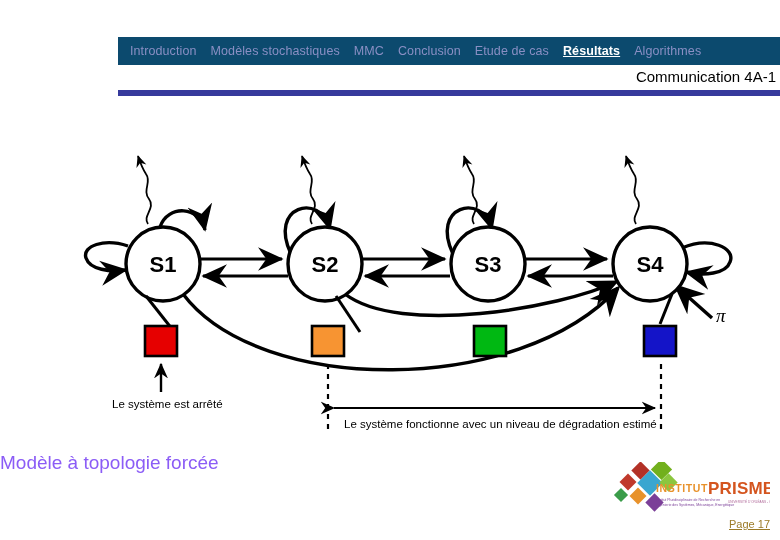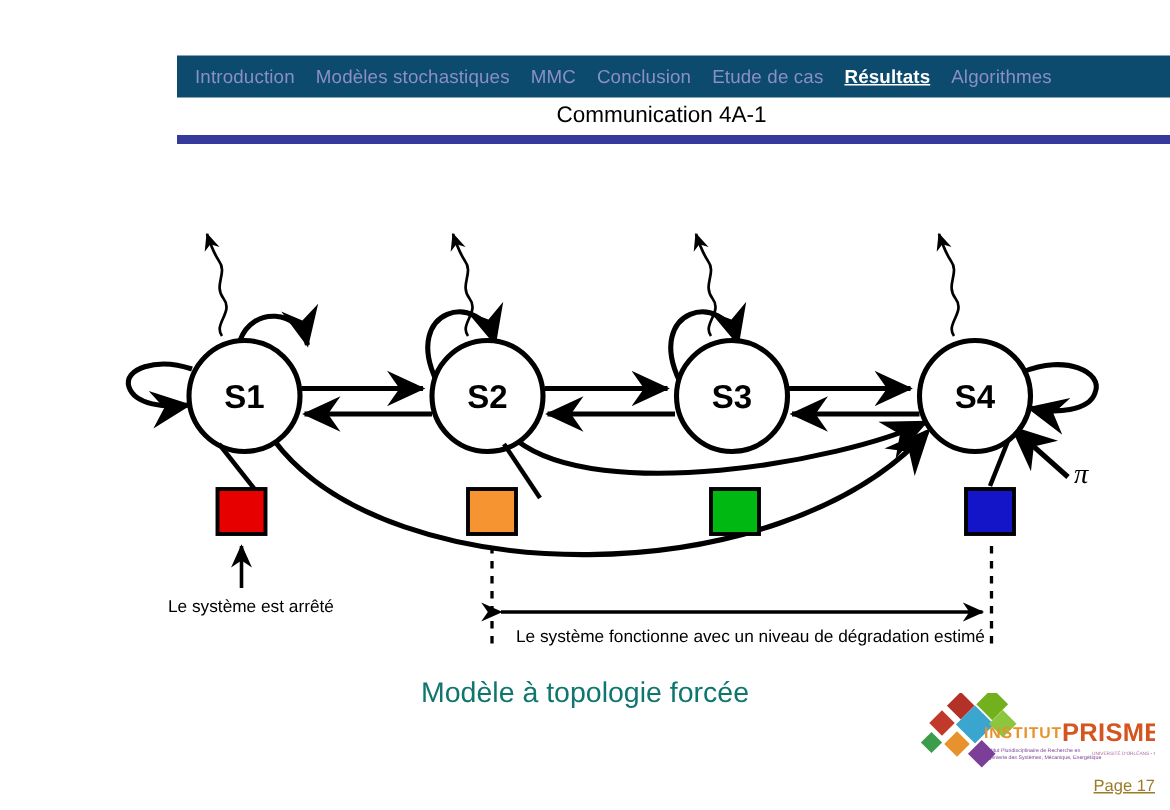--- a/index.html
+++ b/index.html
@@ -53,23 +53,23 @@
     color: #ffffff;
     font-weight: bold;
     text-decoration: underline;
   }
   .subtitle-row {
     position: absolute;
     left: 118px;
     top: 68px;
     width: 662px;
     height: 22px;
-    text-align: center;
+    text-align: right;
     box-sizing: border-box;
-    padding-right: 16px;
+    padding-right: 4px;
   }
   .subtitle-text {
     font-size: 15px;
     color: #000000;
     white-space: nowrap;
   }
   .blue-rule {
     position: absolute;
     left: 118px;
     top: 90px;
@@ -99,23 +99,23 @@
     height: 350px;
   }
   .diagram svg { display: block; }
 
   
   .caption {
     position: absolute;
     left: 0;
     top: 452px;
     width: 780px;
-    text-align: center;
+    text-align: left;
     font-size: 19px;
-    color: #0f766e;
+    color: #8b5cf6;
   }
 
   
   .prisme {
     position: absolute;
     left: 610px;
     top: 462px;
     width: 160px;
     height: 52px;
     text-align: center;

